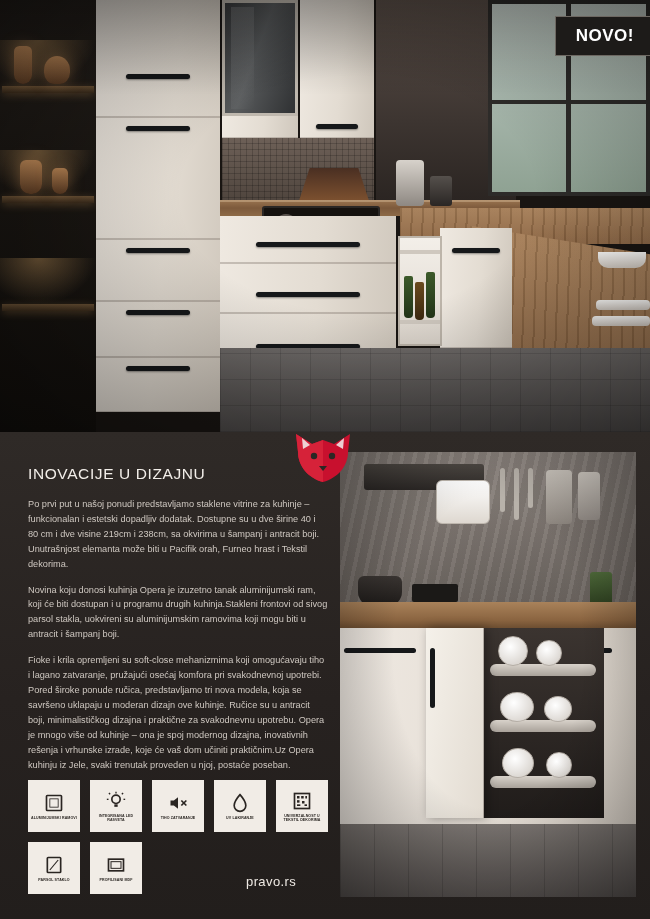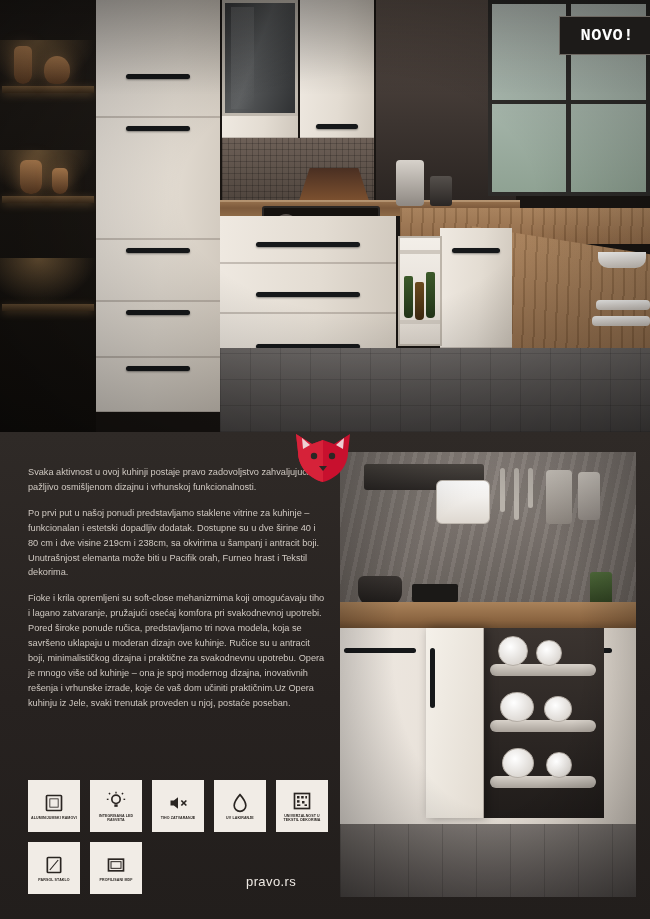--- a/index.html
+++ b/index.html
@@ -132,21 +132,20 @@
   }
 
   
   .novo {
     position:absolute; right:0; top:16px;
     background:#1d1b19; color:#fff;
     padding:9px 16px 9px 20px;
     font-size:17px; font-weight:bold; letter-spacing:.5px;
     border:1px solid #6d6862; border-right:none;
     z-index: 30;
-    font-family: Liberation Mono, monospace;
   }
 
   
   .lower {
     position:absolute; left:0; top:432px; width:650px; height:487px;
     background: linear-gradient(180deg,#2f2a27 0%, #272220 55%, #221e1c 100%);
   }
 
   
   .fox {
@@ -342,22 +341,23 @@
       <path d="M31 8 L31 50 C16 46 6 34 6 20 L4 2 L20 12 Z" fill="#d62239"></path>
       <circle cx="22" cy="24" r="3.2" fill="#2b2724"></circle>
       <circle cx="40" cy="24" r="3.2" fill="#2b2724"></circle>
       <path d="M27 34 L35 34 L31 39 Z" fill="#2b2724"></path>
       <path d="M10 6 L18 13 L11 17 Z" fill="#f2f0ee" opacity=".85"></path>
       <path d="M52 6 L44 13 L51 17 Z" fill="#f2f0ee" opacity=".85"></path>
     </svg>
   </div>
 
   <div class="copy">
-    <p>Svaka aktivnost u ovoj kuhinji postaje pravo zadovoljstvo zahvaljujući pažljivo osmišljenom dizajnu i vrhunskoj funkcionalnosti.</p>
+    <h1>INOVACIJE U DIZAJNU</h1>
     <p>Po prvi put u našoj ponudi predstavljamo staklene vitrine za kuhinje – funkcionalan i estetski dopadljiv dodatak. Dostupne su u dve širine 40 i 80 cm i dve visine 219cm i 238cm, sa okvirima u šampanj i antracit boji. Unutrašnjost elemanta može biti u Pacifik orah, Furneo hrast i Tekstil dekorima.</p>
+    <p>Novina koju donosi kuhinja Opera je izuzetno tanak aluminijumski ram, koji će biti dostupan i u programu drugih kuhinja.Stakleni frontovi od sivog parsol stakla, uokvireni su aluminijumskim ramovima koji mogu biti u antracit i šampanj boji.</p>
     <p>Fioke i krila opremljeni su soft-close mehanizmima koji omogućavaju tiho i lagano zatvaranje, pružajući osećaj komfora pri svakodnevnoj upotrebi. Pored široke ponude ručica, predstavljamo tri nova modela, koja se savršeno uklapaju u moderan dizajn ove kuhinje. Ručice su u antracit boji, minimalističkog dizajna i praktične za svakodnevnu upotrebu. Opera je mnogo više od kuhinje – ona je spoj modernog dizajna, inovativnih rešenja i vrhunske izrade, koje će vaš dom učiniti praktičnim.Uz Opera kuhinju iz Jele, svaki trenutak proveden u njoj, postaće poseban.</p>
   </div>
 
   <div class="badges">
     <div class="badge-row">
 
       <div class="badge">
         <div class="badge-ico">
           <svg viewBox="0 0 24 24" width="20" height="20">
               <rect x="3" y="3" width="18" height="18" rx="1" fill="none" stroke="#2a2522" stroke-width="2"></rect>

